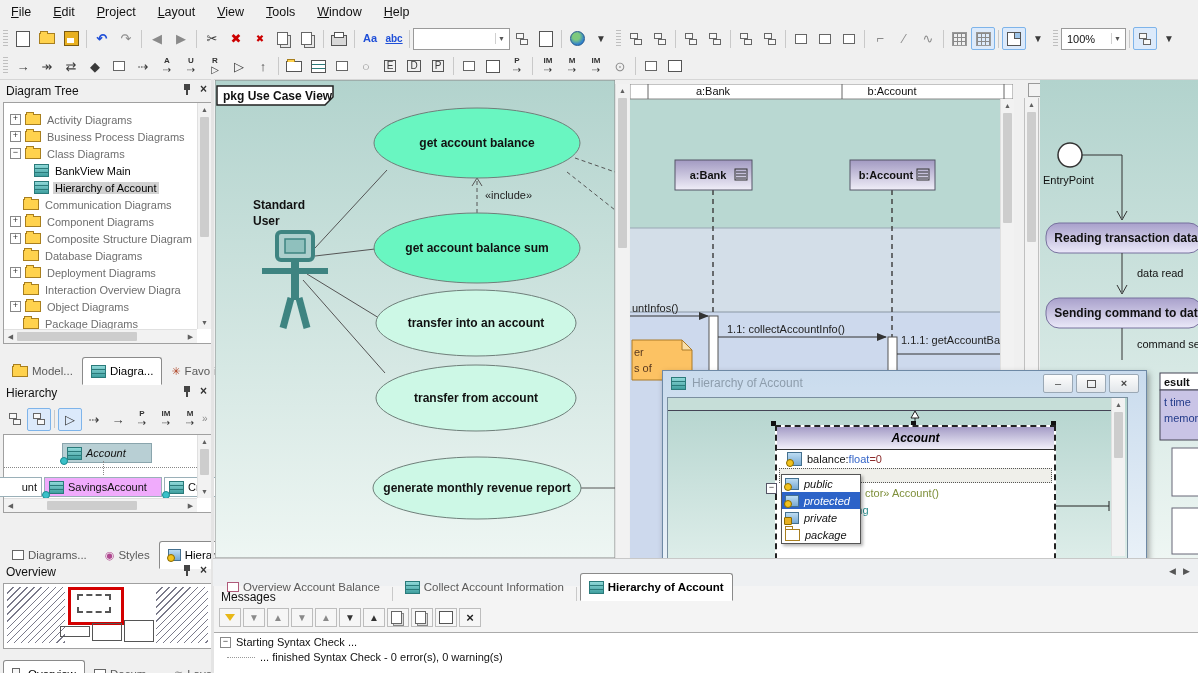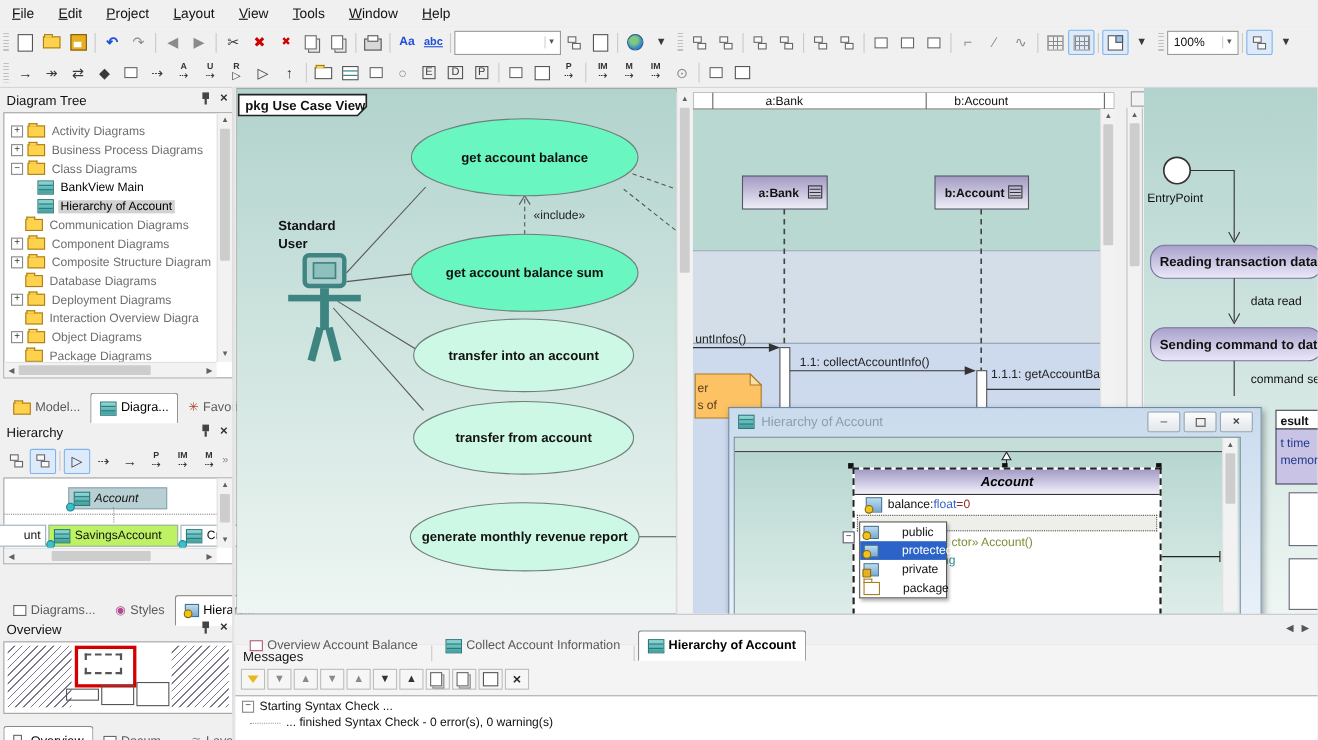--- a/index.html
+++ b/index.html
@@ -94,21 +94,21 @@
   .key-ic{width:13px;height:12px;background:linear-gradient(#bcdcf2,#78aad4);border:1px solid #44708f;position:relative;flex:none;}
   .key-ic::after{content:"";position:absolute;left:-2px;bottom:-2px;width:6px;height:6px;border-radius:50%;
                  background:#f2c21d;border:1px solid #8a6a00;}
   .lock-ic::after{border-radius:1px;background:#e8b020;}
   .pkg-ic{width:13px;height:10px;border:1px solid #a87f1f;background:transparent;position:relative;flex:none;}
   .pkg-ic::before{content:"";position:absolute;left:-1px;top:-4px;width:6px;height:3px;border:1px solid #a87f1f;border-bottom:none;}
   .diamond{width:7px;height:7px;background:#ee82d8;border:1px solid #a04890;transform:rotate(45deg);flex:none;}
   .edit-row{height:13px;margin:1px 2px;background:#efefea;border:1px dotted #555;}
   .ctx-menu{position:absolute;left:113px;top:76px;width:78px;background:#fff;border:1px solid #555;
             box-shadow:2px 2px 3px rgba(0,0,0,.3);z-index:9;}
-  .ctx-item{height:17px;display:flex;align-items:center;gap:21px;padding-left:3px;font-size:11px;}
+  .ctx-item{height:17px;display:flex;align-items:center;gap:5px;padding-left:3px;font-size:11px;font-style:italic;}
   .ctx-item.sel{background:#2c63c8;color:#fff;}
   .handle{position:absolute;width:5px;height:5px;background:#111;}
   .mini-btn{position:absolute;width:17px;height:12px;border:1px solid #9a9a9a;background:#f2f2f2;}
   
   .msg-btn{width:20px;height:17px;border:1px solid #bdbdbd;background:#f6f6f6;display:flex;
            align-items:center;justify-content:center;margin-right:2px;}
   .funnel{width:0;height:0;border-left:5px solid transparent;border-right:5px solid transparent;border-top:7px solid #e8b818;}
   text{font-family:"Liberation Sans",sans-serif;}
 </style>
 </head>
@@ -522,21 +522,21 @@
       <span class="ic ic-class"></span>
       <span style="font-style:italic;font-size:11px">Account</span>
       <span class="abs" style="left:-3px;bottom:-3px;width:6px;height:6px;border-radius:50%;background:#39c0c8;border:1px solid #1a8a90"></span>
     </div>
     <div class="abs" style="left:0;top:32px;width:193px;border-top:1px dotted #888"></div>
     <div class="abs" style="left:99px;top:26px;height:14px;border-left:1px dotted #888"></div>
 
     <div class="abs" style="left:-30px;top:42px;width:62px;height:18px;background:#fff;border:1px solid #9ab0b8;display:flex;align-items:center;justify-content:flex-end;padding-right:4px;font-size:11px">
         <span>unt</span>
       </div>
-    <div class="abs" style="left:40px;top:42px;width:112px;height:18px;background:#bef264;border:1px solid #9ab0b8;display:flex;align-items:center;gap:4px;padding-left:4px;font-size:11px">
+    <div class="abs" style="left:40px;top:42px;width:112px;height:18px;background:#f0abfc;border:1px solid #9ab0b8;display:flex;align-items:center;gap:4px;padding-left:4px;font-size:11px">
         <span class="ic ic-class"></span>
         <span>SavingsAccount</span>
         <span class="abs" style="left:-3px;bottom:-3px;width:6px;height:6px;border-radius:50%;background:#39c0c8;border:1px solid #1a8a90"></span>
       </div>
     <div class="abs" style="left:160px;top:42px;width:60px;height:18px;background:#fff;border:1px solid #9ab0b8;display:flex;align-items:center;gap:4px;padding-left:4px;font-size:11px">
         <span class="ic ic-class"></span>
         <span>Cred</span>
         <span class="abs" style="left:-3px;bottom:-3px;width:6px;height:6px;border-radius:50%;background:#39c0c8;border:1px solid #1a8a90"></span>
       </div>
     <div class="scroll-v" style="right:0;top:0;height:63px">

